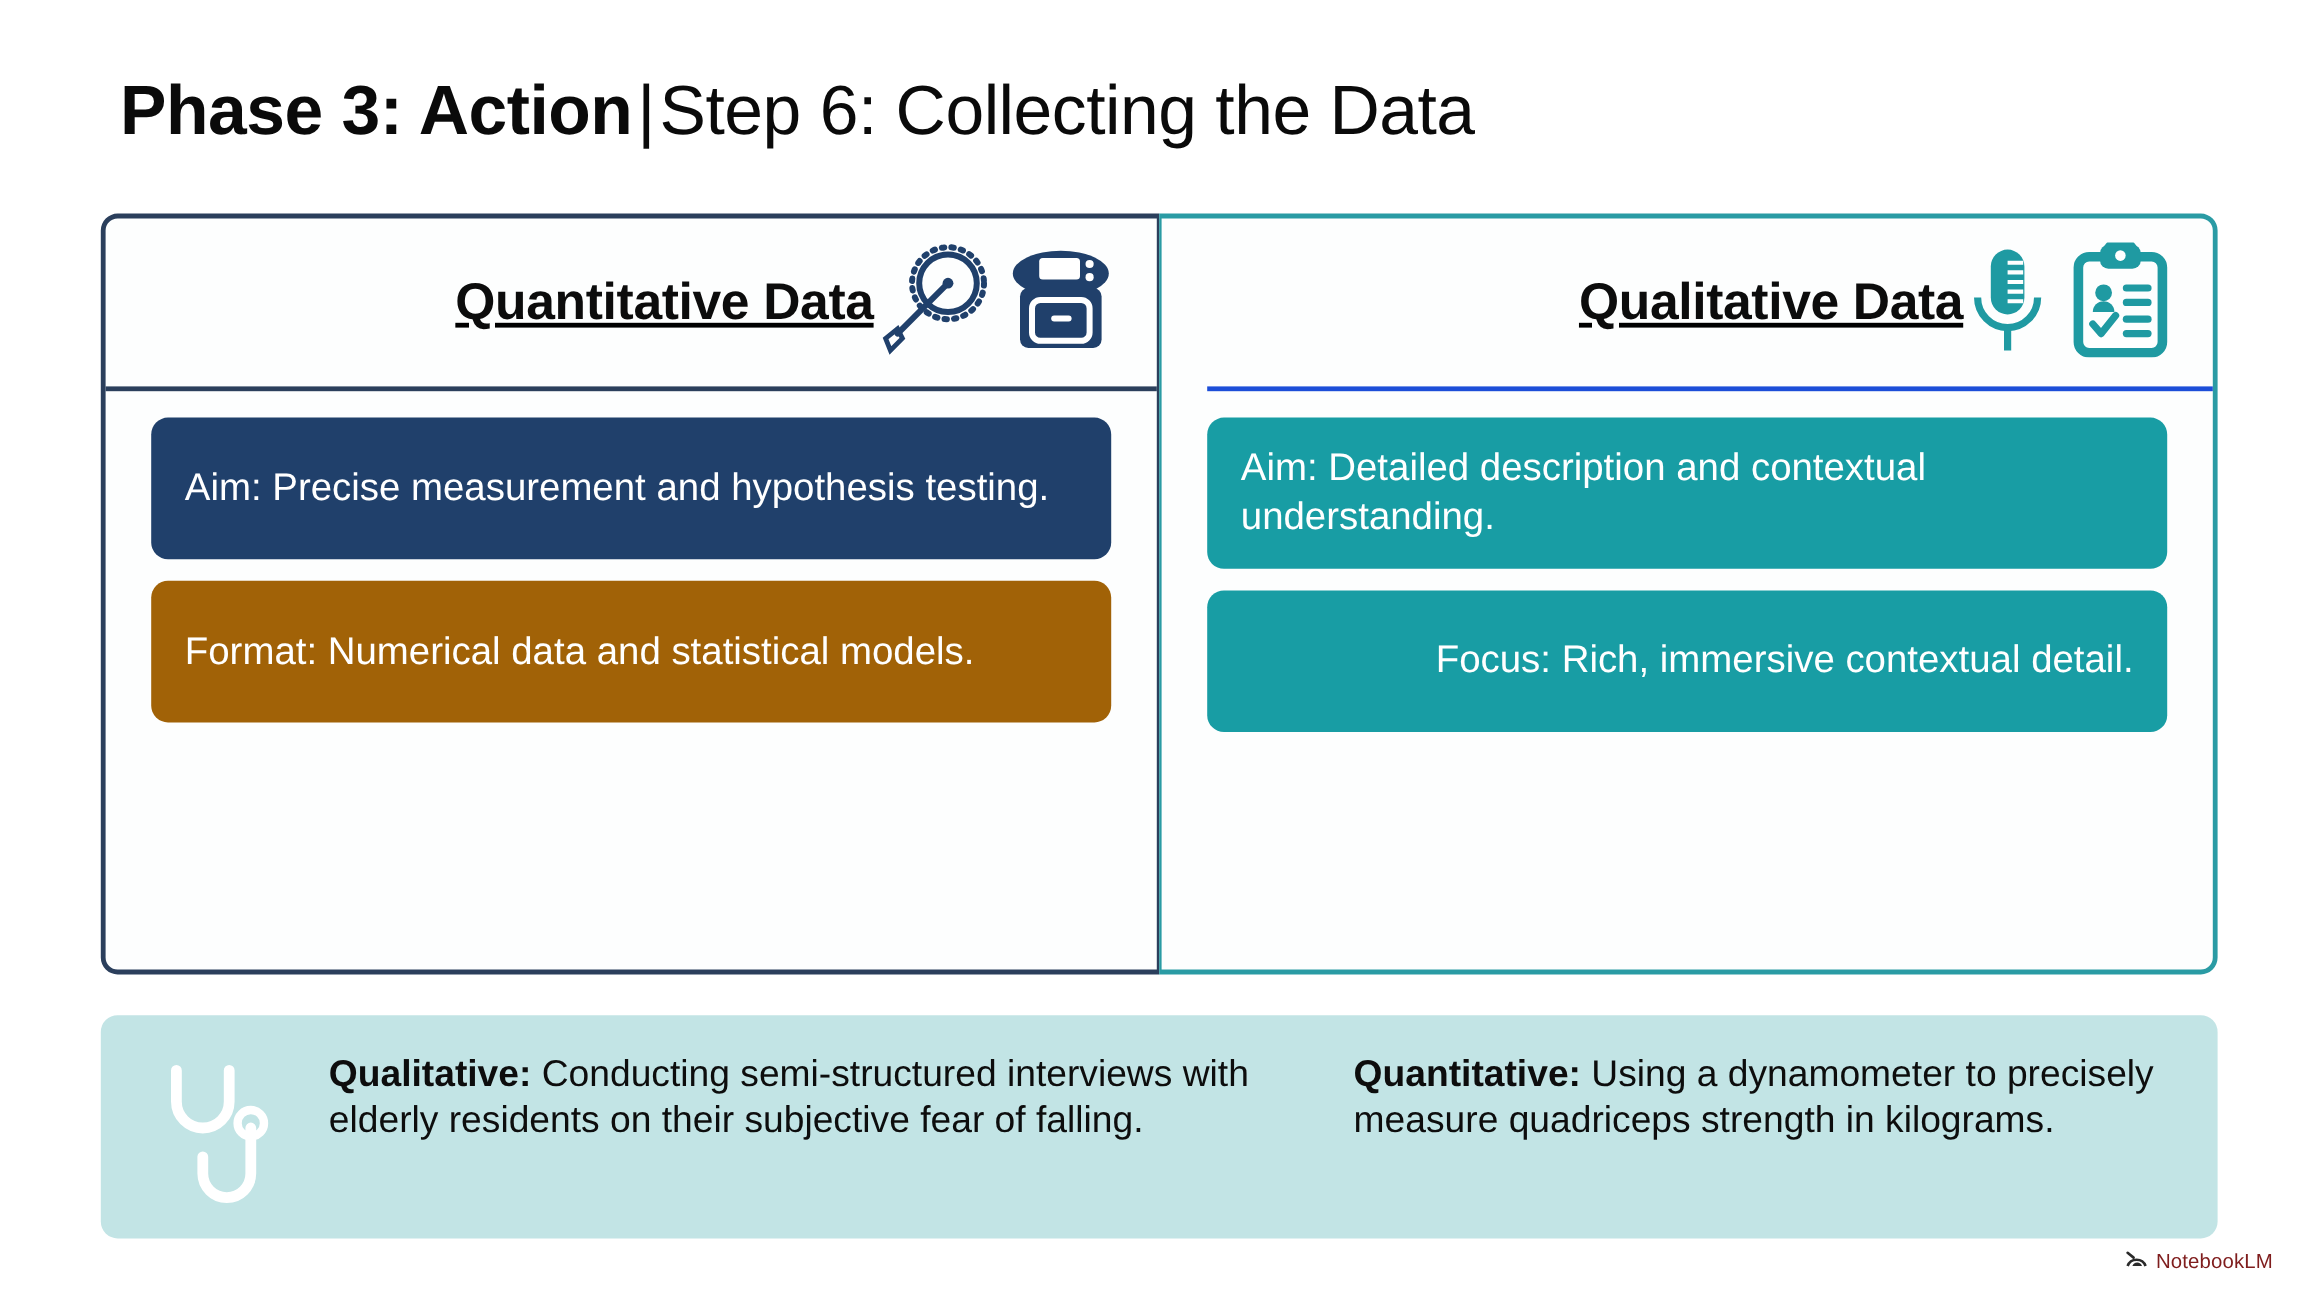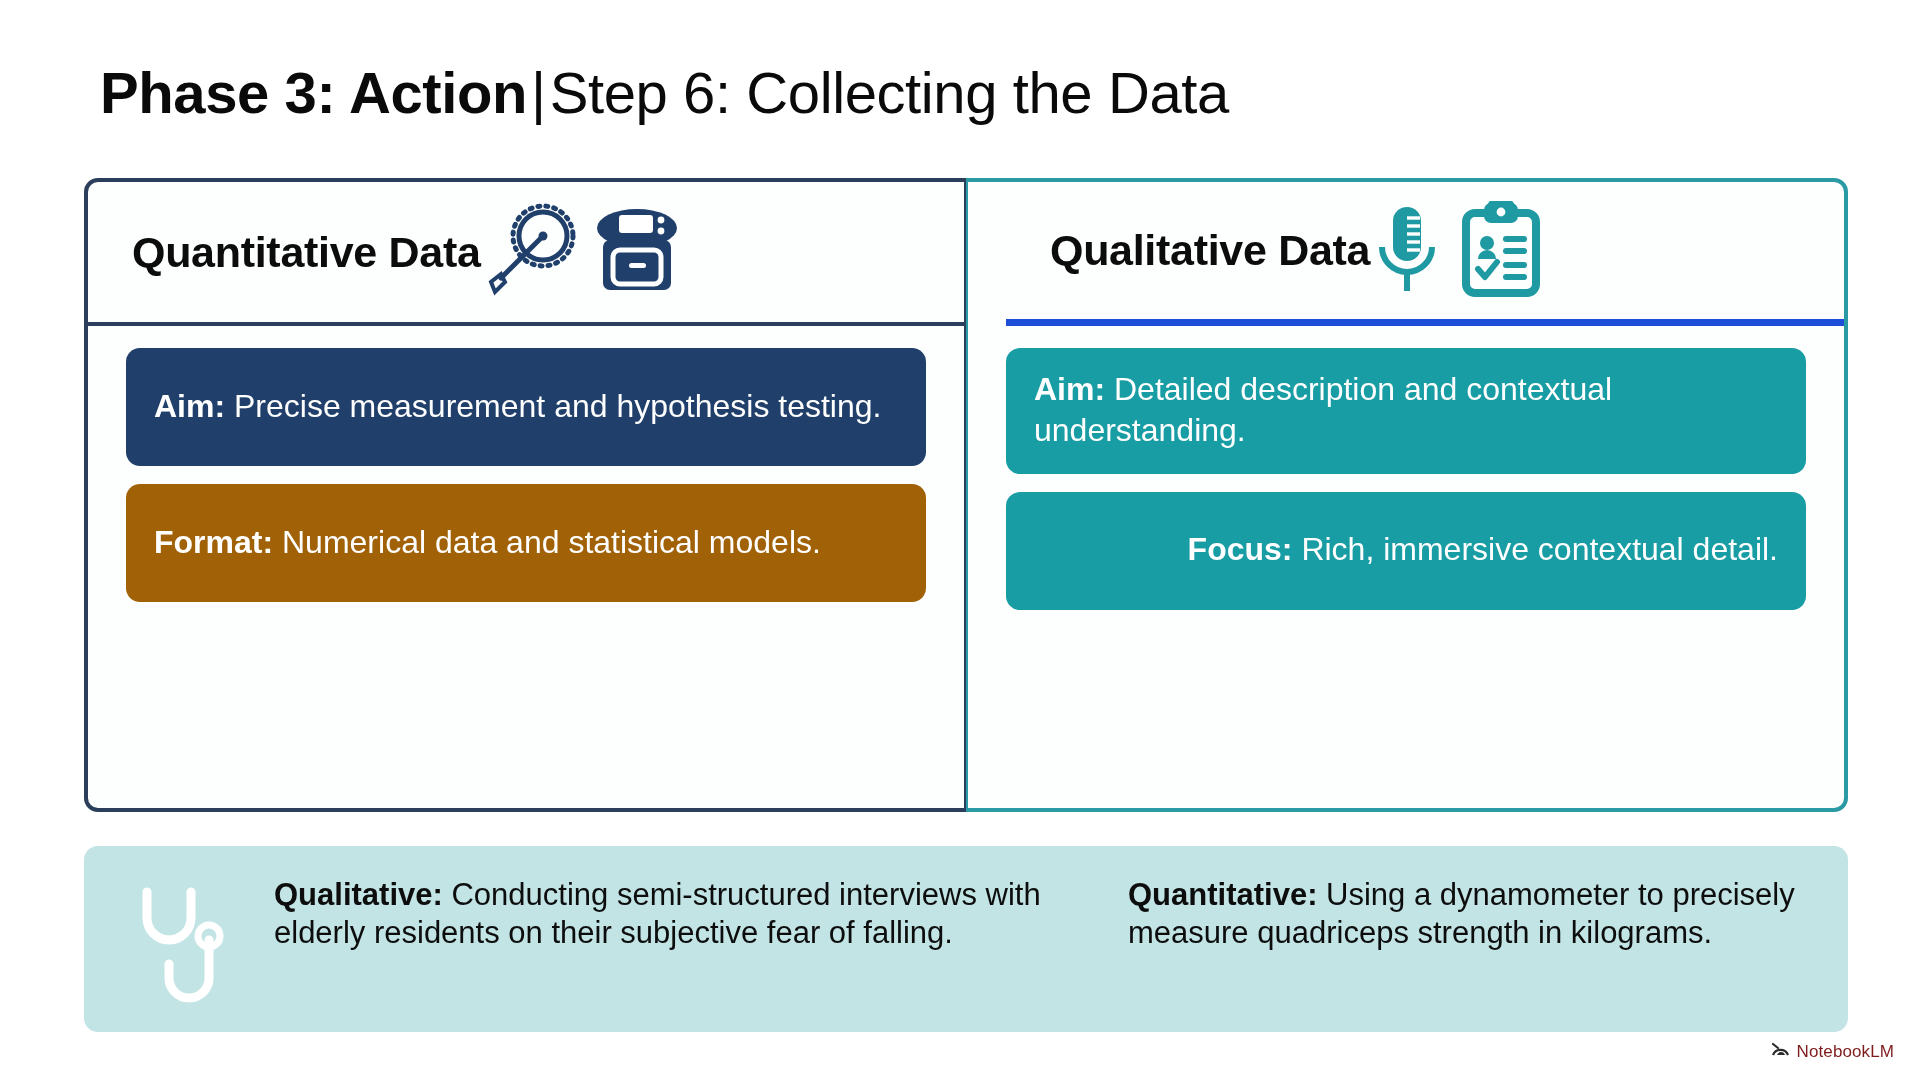--- a/index.html
+++ b/index.html
@@ -55,25 +55,26 @@
     border: 4px solid #2a9ba4;
     border-left-width: 2px;
     border-radius: 0 14px 14px 0;
   }
 
   .panel-head {
     height: 144px;
     flex: 0 0 144px;
     display: flex;
     align-items: center;
-    justify-content: flex-start;
+    justify-content: flex-end;
     padding: 0 34px 0 44px;
+    text-decoration: underline;
   }
   .panel.left  .panel-head { border-bottom: 4px solid #2b3f5c; }
-  .panel.right .panel-head { border-bottom: 7px solid #1d4ed8; margin-left: 38px; }
+  .panel.right .panel-head { border-bottom: 4px solid #1d4ed8; margin-left: 38px; }
 
   .panel-title {
     font-size: 43px;
     font-weight: bold;
     color: #0c0c0c;
     letter-spacing: -0.3px;
     white-space: nowrap;
   }
 
   .head-icons {
@@ -97,21 +98,21 @@
     font-size: 32px;
     line-height: 1.28;
     color: #ffffff;
     min-height: 118px;
     display: flex;
     align-items: center;
   }
   .chip.navy { background: #20406b; }
   .chip.navy.deep { background: #a16207; }
   .chip.teal { background: #189da4; justify-content: flex-end; }
-  .chip b { font-weight: bold; }
+  .chip b { font-weight: normal; }
 
   
   .footer {
     position: absolute;
     left: 84px;
     top: 846px;
     width: 1764px;
     height: 186px;
     background: #c2e4e5;
     border-radius: 14px;

